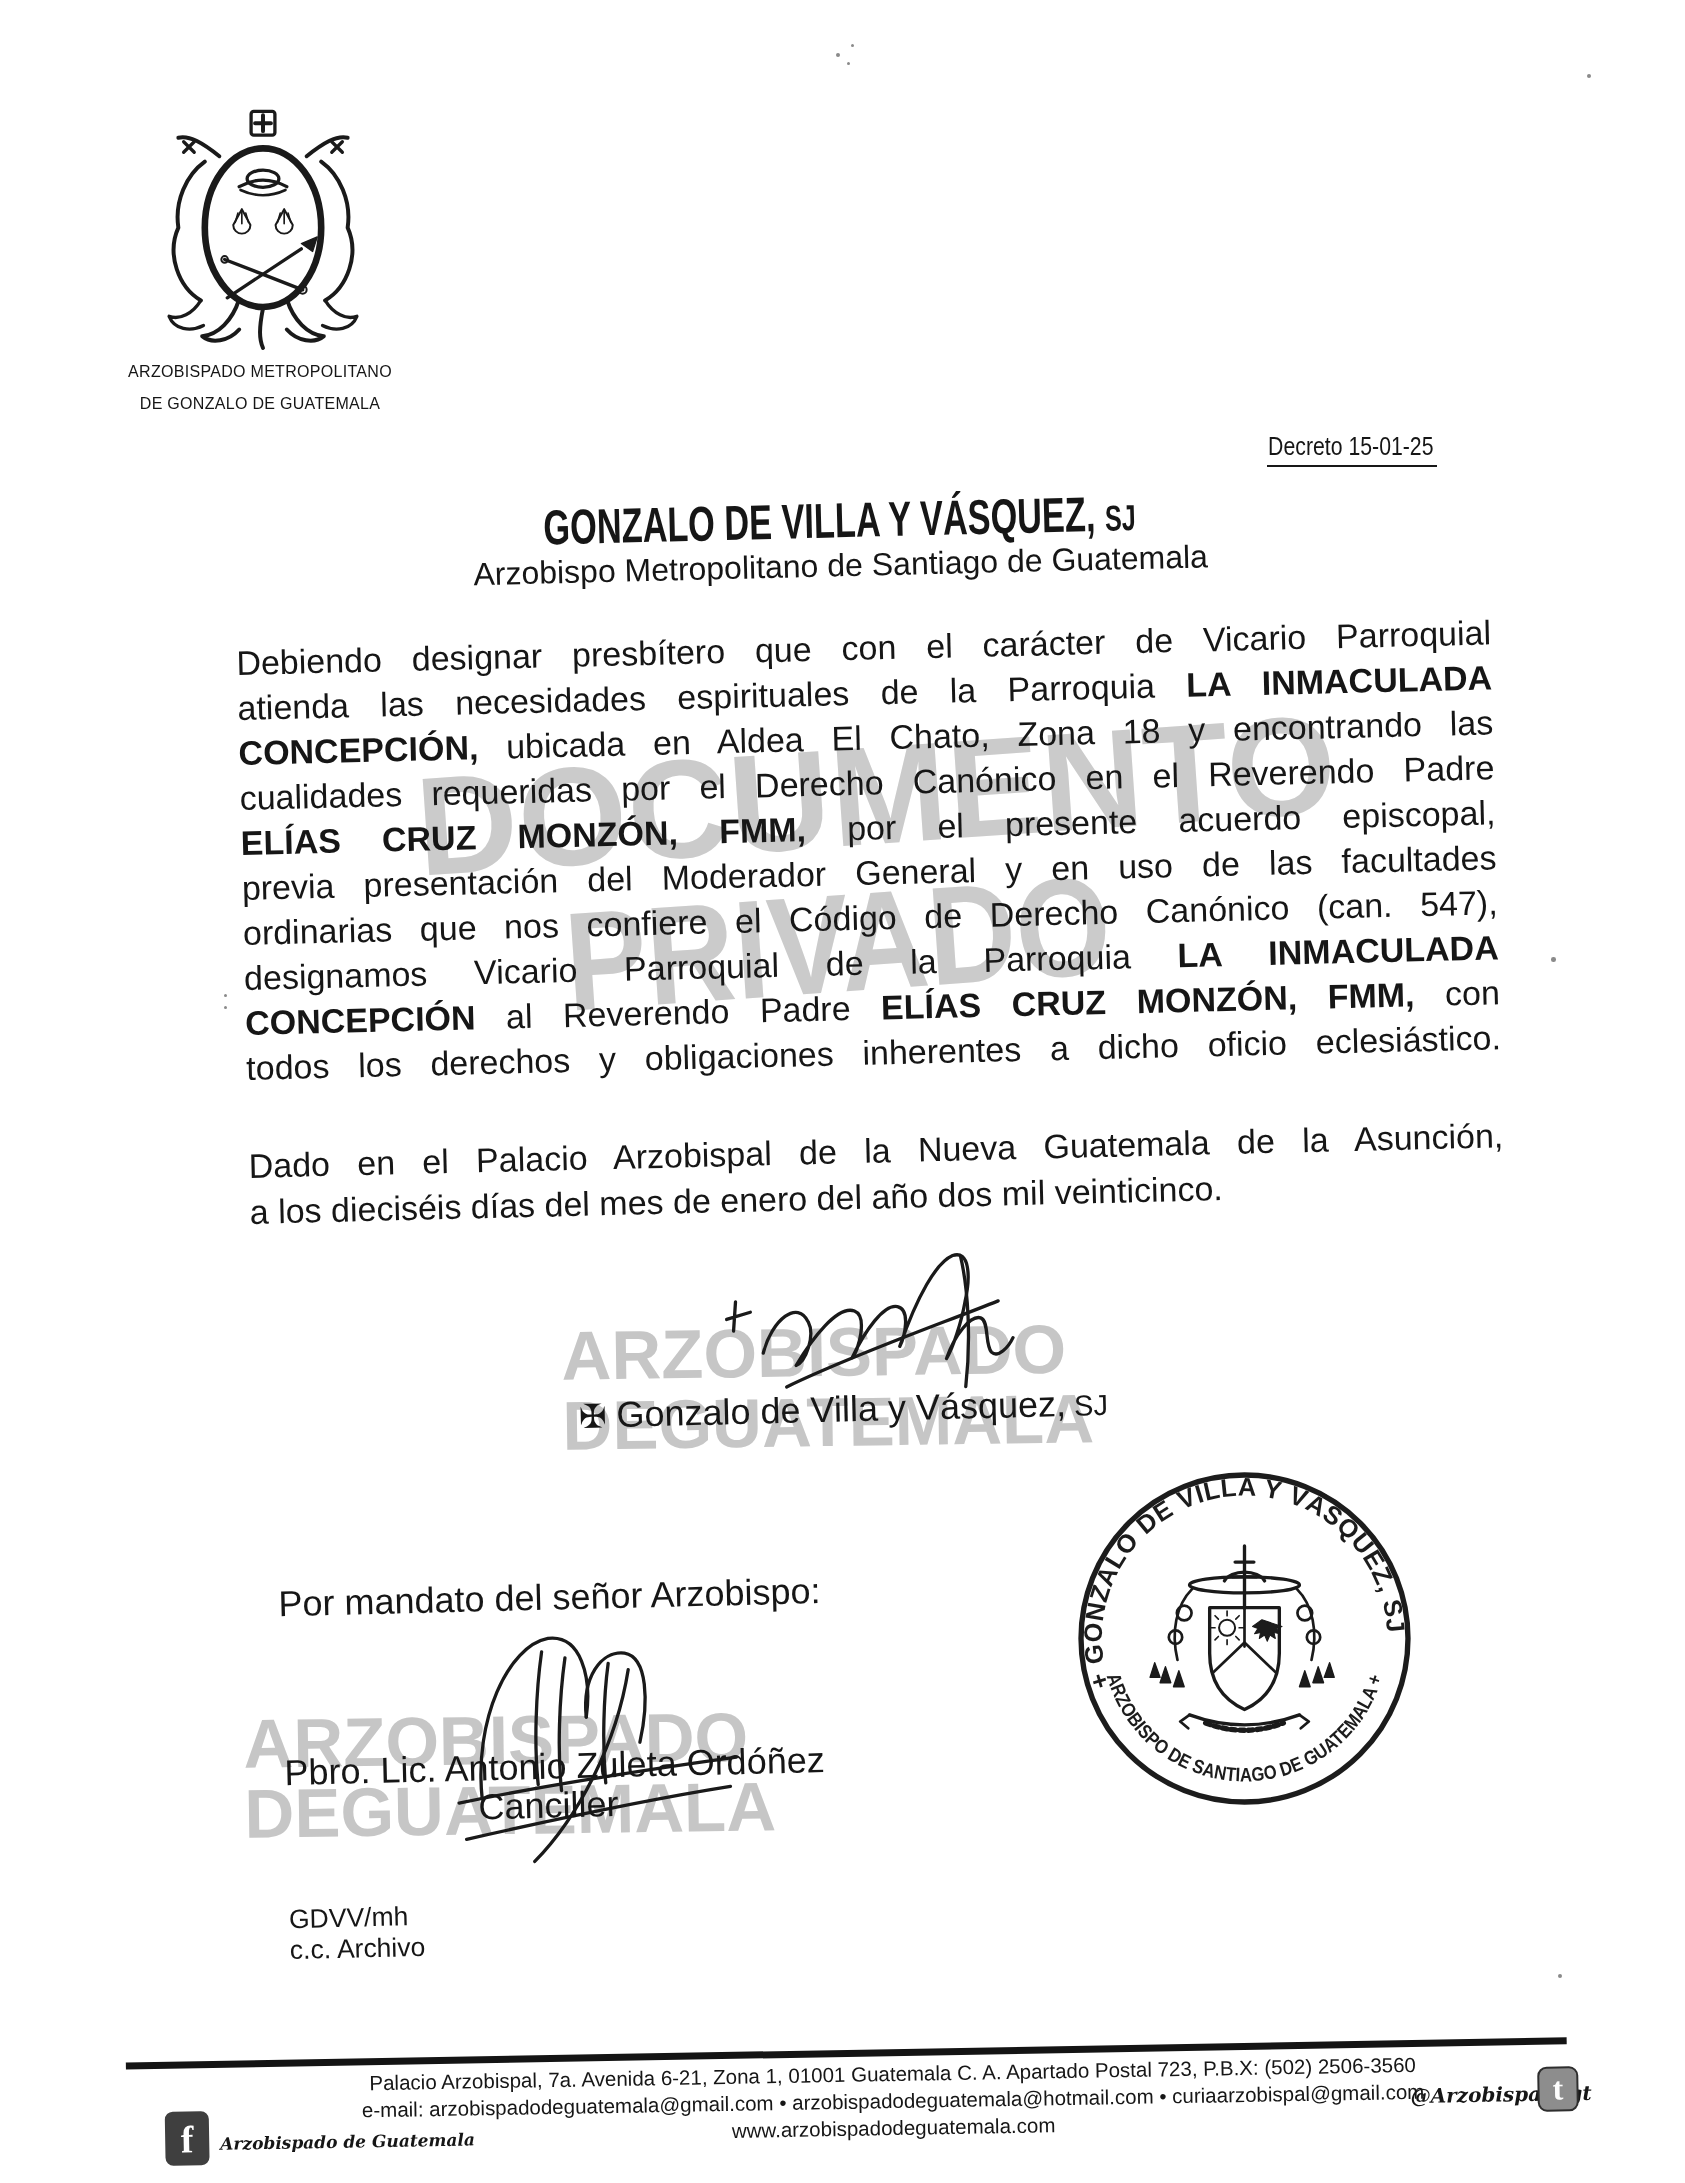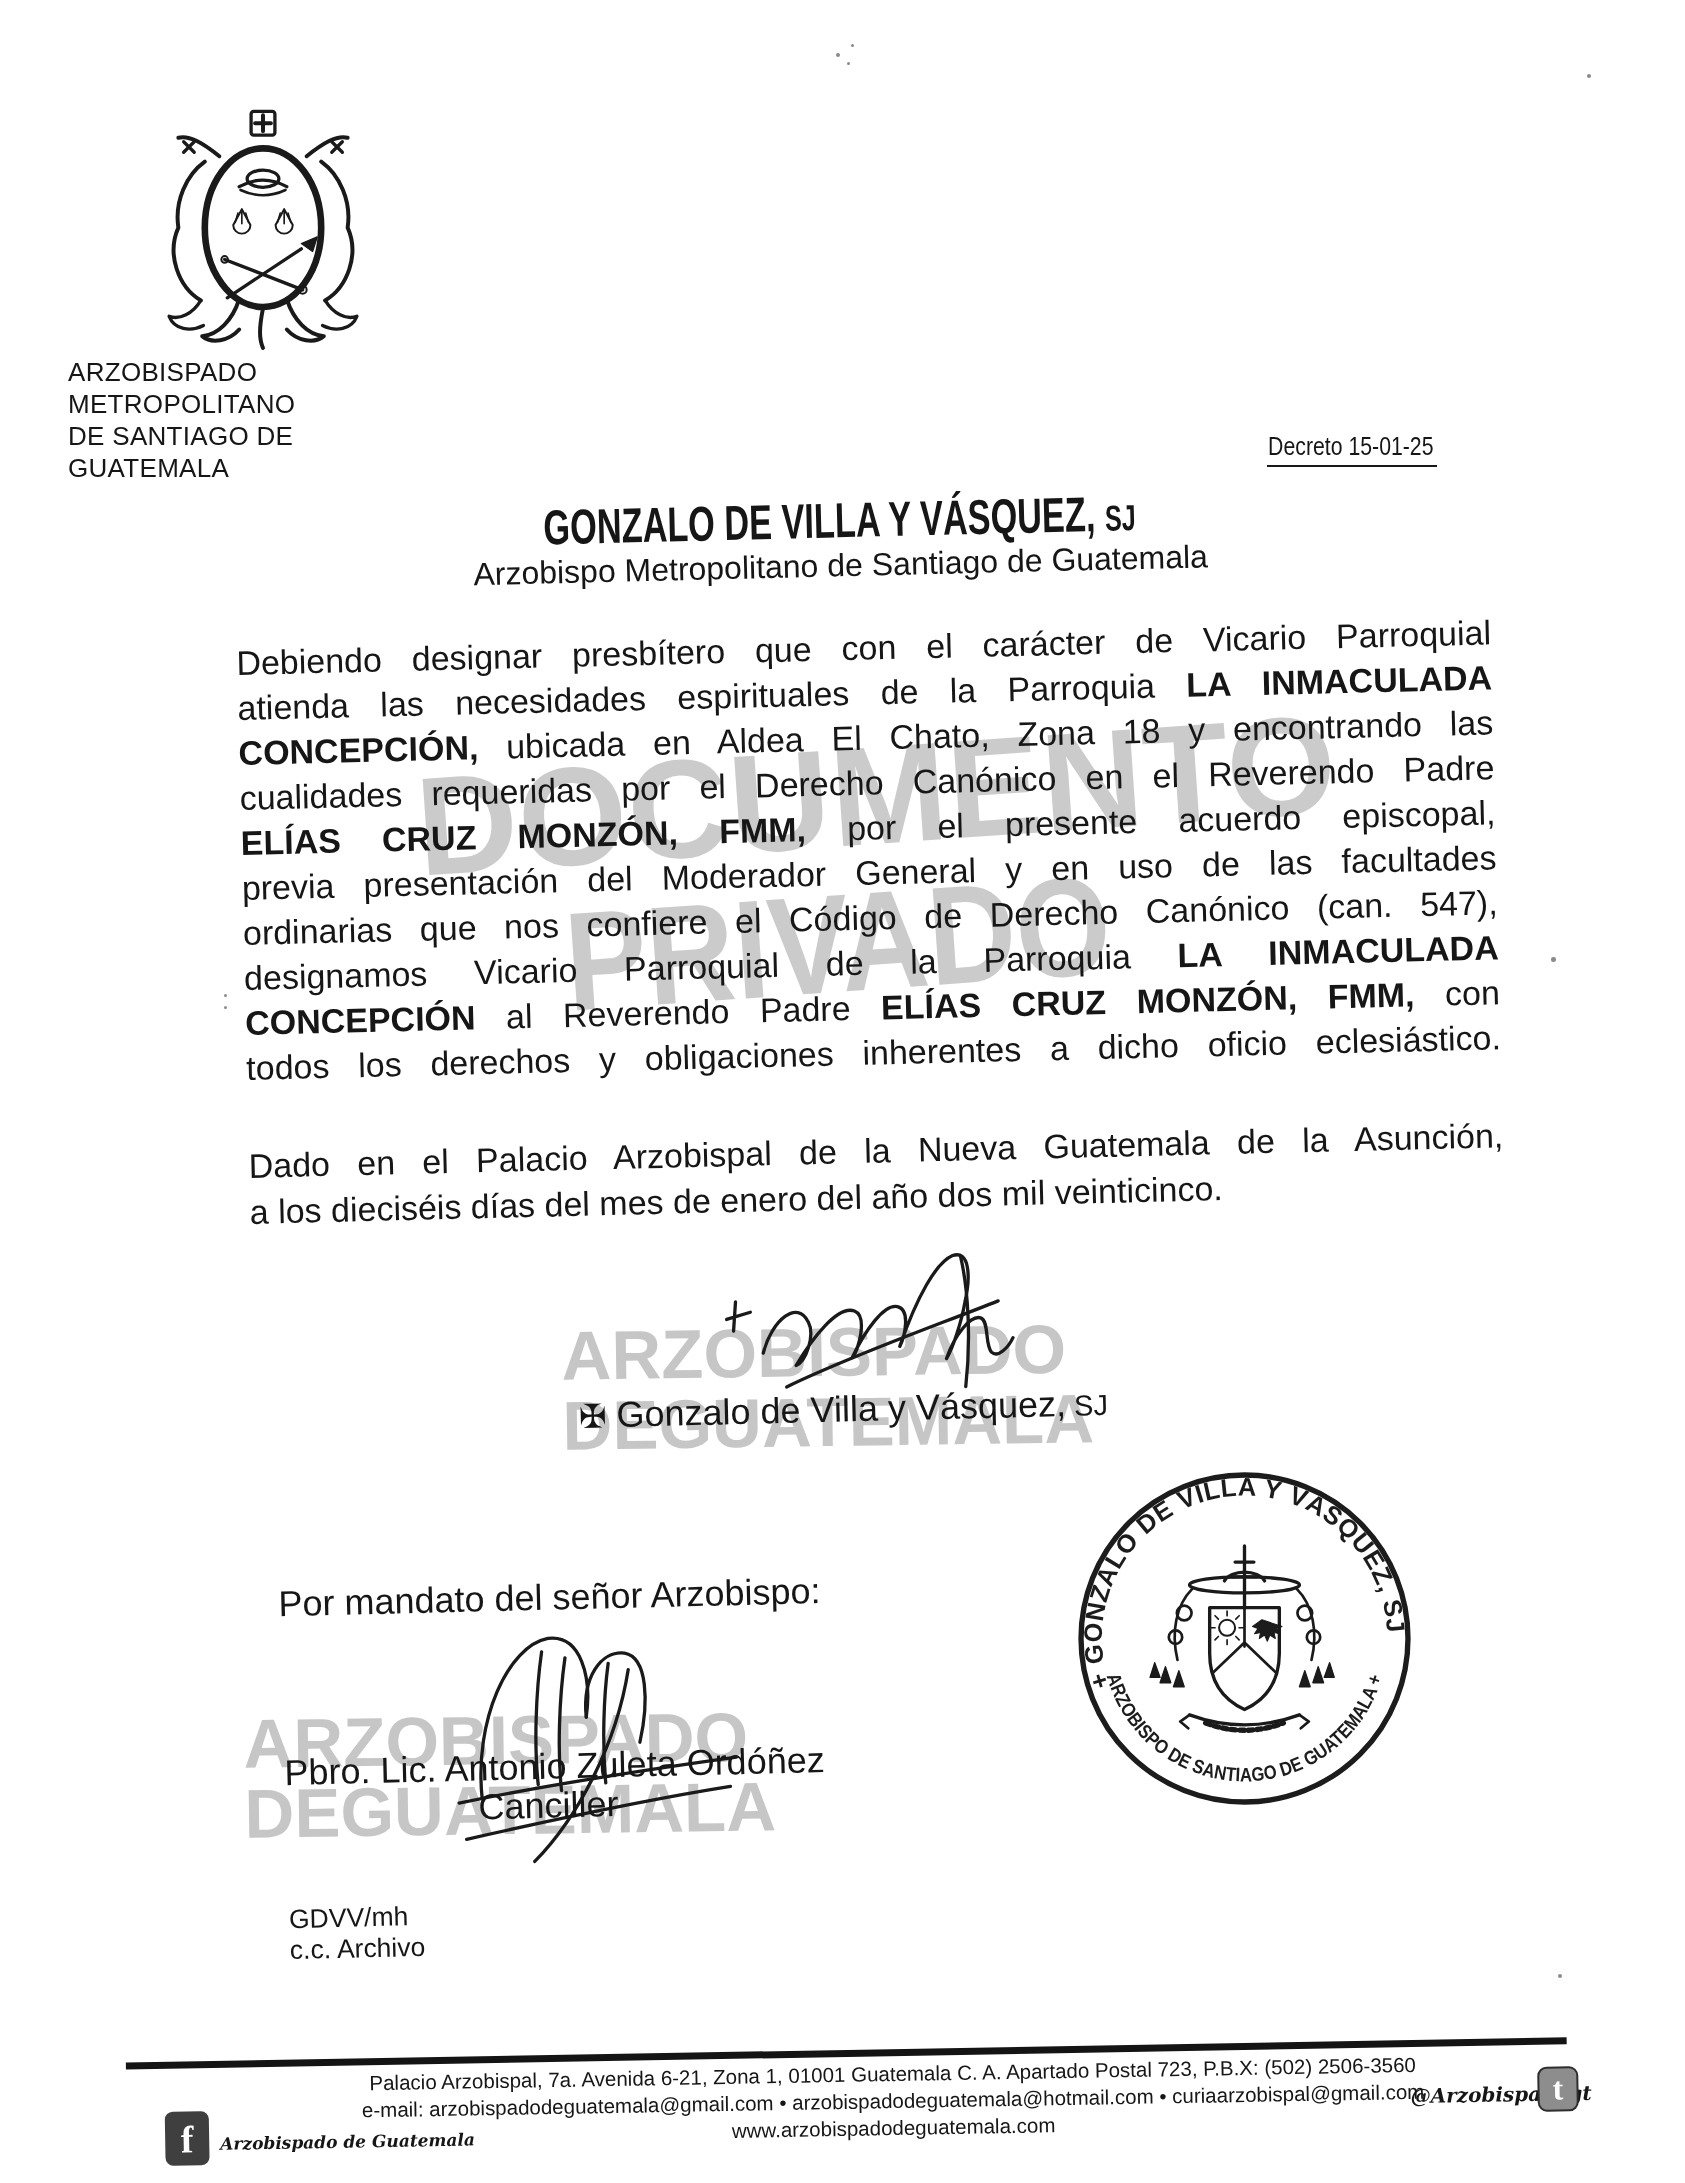--- a/index.html
+++ b/index.html
@@ -14,22 +14,22 @@
   
   .wm { position:absolute; font-weight:700; white-space:nowrap; z-index:1; }
   .wm-doc  { left:411px;  top:747px; font-size:140px; color:#cbcbcb; transform:rotate(-4deg); transform-origin:left top; letter-spacing:0.7px;}
   .wm-priv { left:560px;  top:882px; font-size:140px; color:#cbcbcb; transform:rotate(-4deg) scaleX(0.87); transform-origin:left top;}
   .wm-stamp { line-height:70px; font-size:69px; color:#c6c6c6; transform:rotate(-0.8deg);}
   .wm-stamp-1 { left:562px; top:1318px; }
   .wm-stamp-2 { left:244px; top:1706px; }
 
   
   .crest { left:140px; top:102px; width:246px; height:254px; z-index:2;}
-  .letterhead-text { left:68px; top:356px; width:384px; 
-    font-size:26px; line-height:32px; letter-spacing:0.3px; z-index:2;}
+  .letterhead-text { left:68px; top:356px; width:384px; text-align:center;
+    font-size:16px; line-height:32px; letter-spacing:0.3px; z-index:2;}
   .decree { left:1267px; top:432px; font-size:25px; border-bottom:2.6px solid #181818;
     padding:0 4px 4px 1.3px; transform:scaleX(0.85); transform-origin:left top; z-index:2;}
 
   
   .content { position:absolute; inset:0; z-index:3; transform:rotate(-1.4deg); transform-origin:238px 649px; }
   .title-name { left:0; right:0; top:507px; text-align:center; font-weight:700;
     font-size:49px; transform:scaleX(0.70); white-space:nowrap;}
   .title-name .post { font-size:36px; font-weight:700; }
   .subtitle { left:0; right:0; top:562px; text-align:center; font-size:32px; }
 
@@ -118,21 +118,21 @@
       <path d="M218,166 v18 M212,168 l-4,14 M224,168 l4,14" stroke-width="2.5"></path>
       <path d="M128,238 L246,284" stroke-width="5"></path>
       <path d="M244,222 L132,296" stroke-width="5"></path>
       <path d="M244,214 l24,-10 -7,22 z" fill="#1a1a1a" stroke-width="2"></path>
       <circle cx="128" cy="238" r="5" stroke-width="3"></circle>
       <circle cx="246" cy="284" r="6" stroke-width="3"></circle>
     </g>
   </svg>
   <div class="abs letterhead-text">
     <div>ARZOBISPADO METROPOLITANO</div>
-    <div>DE SANTIAGO DE GUATEMALA</div>
+    <div>DE GONZALO DE GUATEMALA</div>
   </div>
 
   <div class="abs decree">Decreto 15-01-25</div>
 
   <div class="content">
 
     <div class="abs title-name">
       <span>GONZALO DE VILLA Y VÁSQUEZ,</span>
       <span class="post">SJ</span>
     </div>

